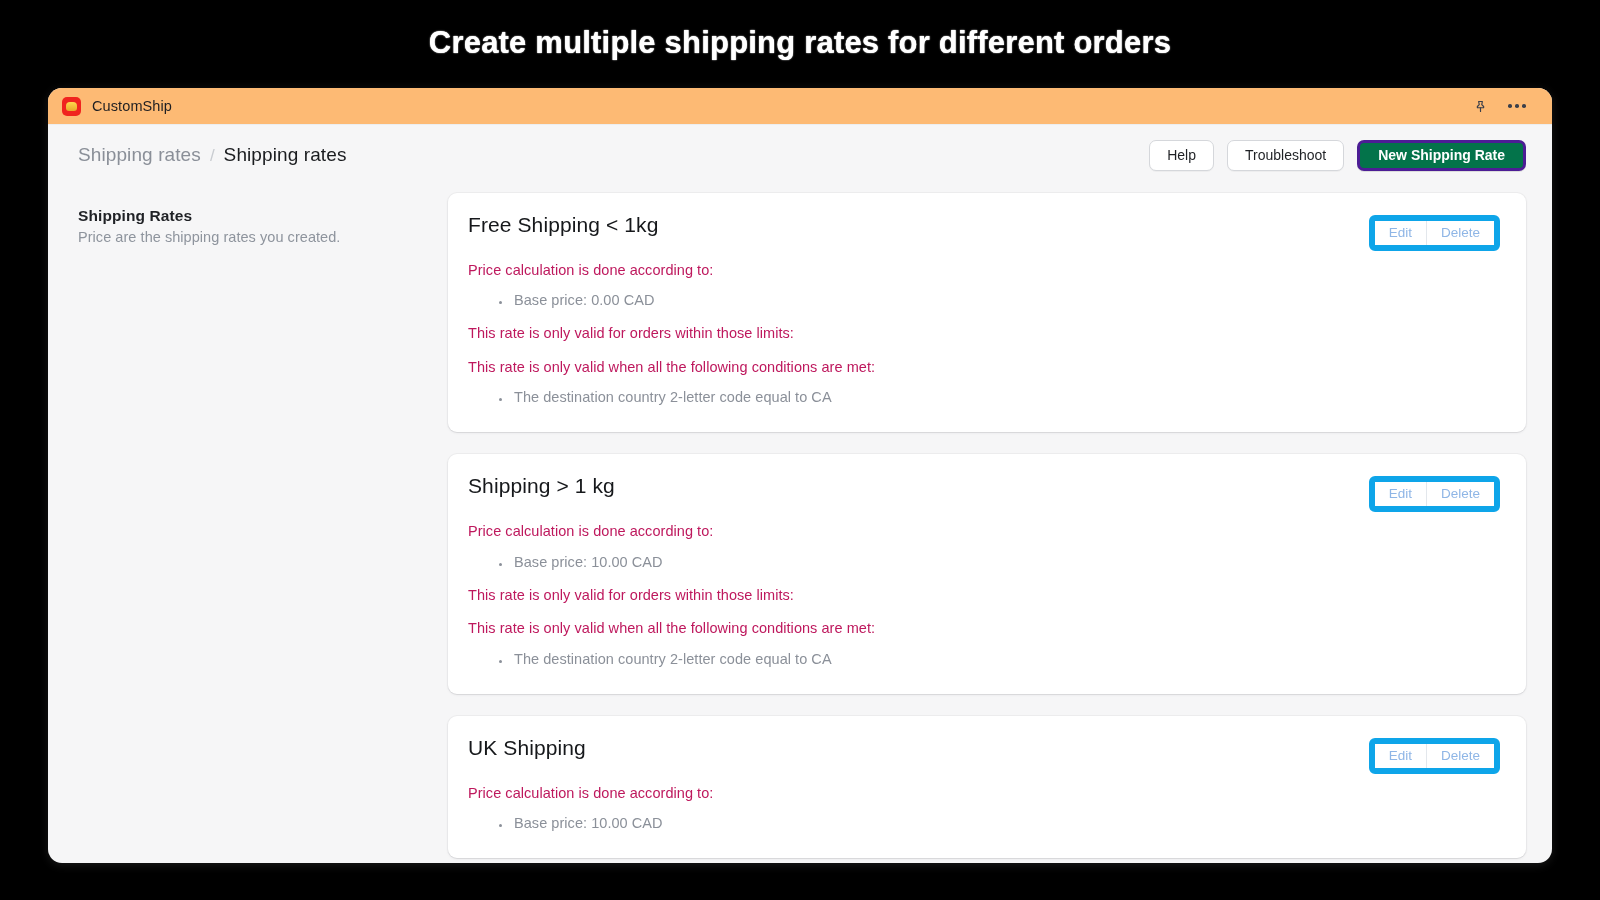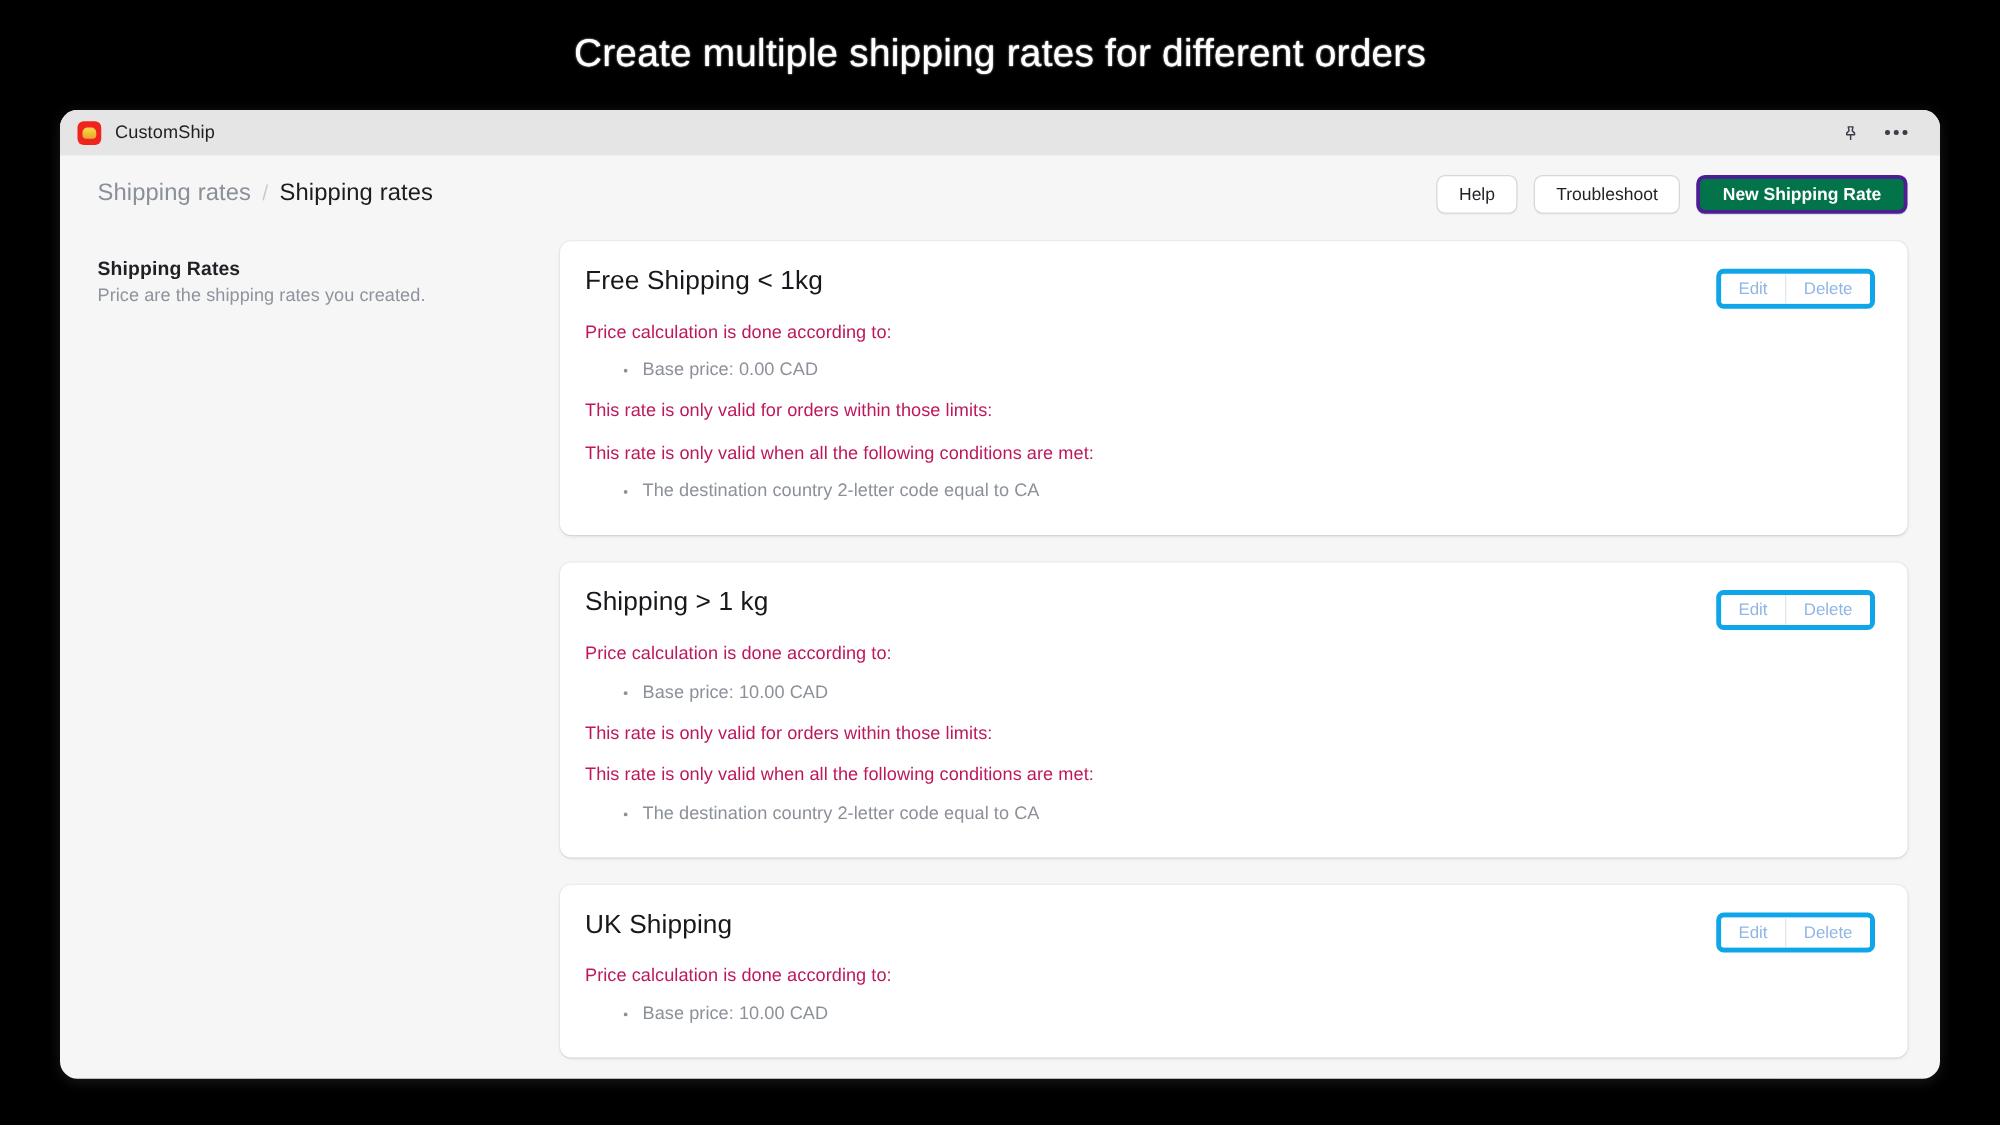--- a/index.html
+++ b/index.html
@@ -17,21 +17,21 @@
     width: 1600px;
     height: 86px;
     display: flex;
     align-items: center;
     justify-content: center;
     background: #000000;
   }
   .banner-title {
     color: #ffffff;
     font-size: 31px;
-    font-weight: normal;
+    font-weight: bold;
     letter-spacing: 0.2px;
     text-shadow: 0 0 1px #ffffff, 0 0 2px rgba(255,255,255,0.45);
     white-space: nowrap;
   }
 
   
   .window {
     position: absolute;
     left: 48px;
     top: 88px;
@@ -39,21 +39,21 @@
     height: 775px;
     background: #f6f6f7;
     border-radius: 14px;
     overflow: hidden;
     box-shadow: 0 2px 10px rgba(255,255,255,0.10);
   }
 
   
   .topbar {
     height: 37px;
-    background: #e5e5e5;
+    background: #fdba74;
     display: flex;
     align-items: center;
     padding: 0 26px 0 14px;
     border-bottom: 1px solid #eceef0;
   }
   .app-icon {
     width: 19px;
     height: 19px;
     border-radius: 5px;
     background: #f0241f;
@@ -204,21 +204,21 @@
   .card-title {
     font-size: 21px;
     color: #16181b;
     letter-spacing: 0.1px;
     line-height: 1.15;
   }
   .card-head-spacer { flex: 1; }
 
   .btn-group {
     display: flex;
-    border: 4px solid #0ea5e9;
+    border: 6px solid #0ea5e9;
     border-radius: 6px;
     overflow: hidden;
     background: #ffffff;
     flex: none;
     margin-top: 2px;
   }
   .btn-group .gbtn {
     font-size: 13.5px;
     color: #8fb6e6;
     padding: 4px 14px 5px;

